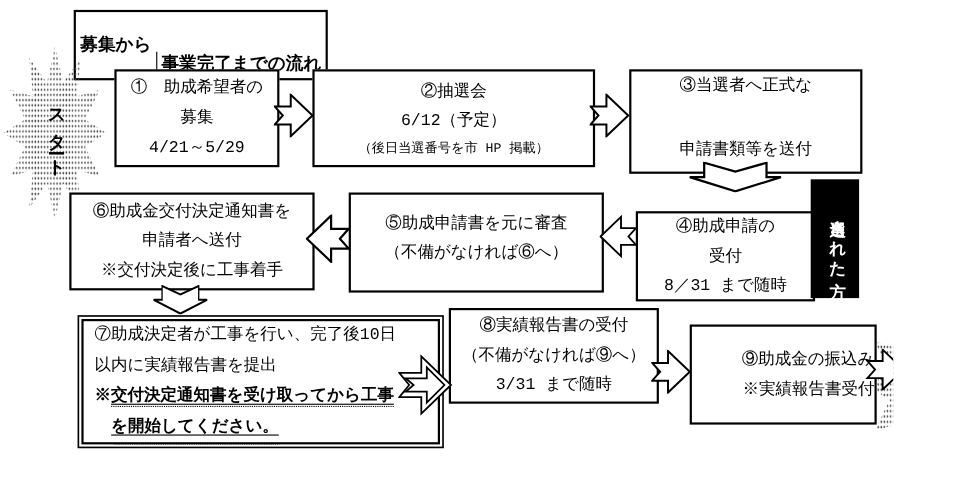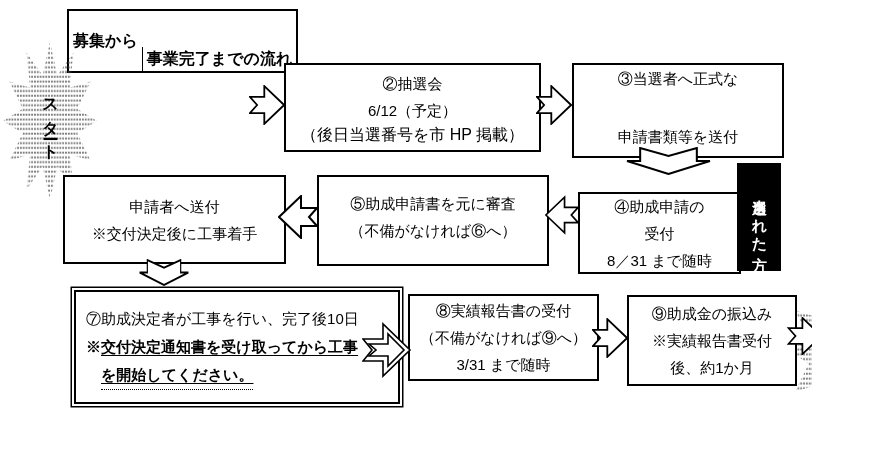--- a/index.html
+++ b/index.html
@@ -1,33 +1,33 @@
 <!DOCTYPE html>
 <html><head>
 <meta charset="utf-8">
 <style>
   html,body{margin:0;padding:0;background:#fff;}
   #stage{
     position:relative;width:812px;height:456px;background:#fff;overflow:hidden;
-    font-family:Liberation Sans, sans-serif;color:#000;
+    font-family:Liberation Mono, monospace;color:#000;
   }
   
   .title{
     position:absolute;left:67px;top:9px;display:flex;align-items:center;
     border:2px solid #000;font-weight:bold;font-size:16px;line-height:22px;background:#fff;
   }
   .title .seg{padding:1px 4px;white-space:nowrap;}
   .title .seg2{border-left:1.5px solid #000;margin-top:36px;}
   
   .box{
     position:absolute;background:#fff;border:2px solid #000;z-index:1;
     display:flex;flex-direction:column;align-items:center;justify-content:center;
     font-size:15px;text-align:center;line-height:27px;white-space:nowrap;
   }
-  .box .small{font-size:16px;line-height:22px;}
+  .box .small{font-size:12px;line-height:22px;}
   .box7{
     border:2px solid #000;
     box-shadow:0 0 0 2px #fff,0 0 0 3.5px #000;
     align-items:flex-start;text-align:left;line-height:28px;padding:2px 10px;margin-left:13px;
   }
   .warn{font-weight:bold;}
   .warn-u{
     font-weight:bold;text-decoration:underline;text-underline-offset:3px;
     border-bottom:1px dotted #000;
   }
@@ -68,20 +68,25 @@
       <defs>
         <pattern id="dots1" width="3" height="3" patternUnits="userSpaceOnUse">
           <circle cx="1" cy="1" r="0.75" fill="#4a4a4a"></circle>
         </pattern>
       </defs>
       <polygon fill="url(#dots1)" points="100,50 79,42.2 93.3,25 71.2,28.8 75,6.7 57.8,21 50,0 42.2,21 25,6.7 28.8,28.8 6.7,25 21,42.2 0,50 21,57.8 6.7,75 28.8,71.2 25,93.3 42.2,79 50,100 57.8,79 75,93.3 71.2,71.2 93.3,75 79,57.8"></polygon>
     </svg>
     <div class="vlabel">スタート</div>
   </div>
 
+  <div class="box" style="left:104px;top:63px;width:146px;height:85px;">
+    <span>①　助成希望者の</span>
+    <span>募集</span>
+    <span>4/21～5/29</span>
+  </div>
 
   <div class="arrow" style="left:249px;top:85px;width:36px;height:40px;">
     <svg viewBox="0 0 40 44">
         <path d="M1,13 L17,13 L17,1 L39,22 L17,43 L17,31 L1,31 L9,22 Z"></path>
       </svg>
   </div>
 
   <div class="box" style="left:284px;top:63px;width:253px;height:85px;">
     <span>②抽選会</span>
     <span>6/12（予定）</span>
@@ -124,59 +129,60 @@
     <span>（不備がなければ⑥へ）</span>
   </div>
 
   <div class="arrow" style="left:278px;top:195px;width:40px;height:44px;">
     <svg viewBox="0 0 40 44">
         <path d="M39,13 L23,13 L23,1 L1,22 L23,43 L23,31 L39,31 L31,22 Z"></path>
       </svg>
   </div>
 
   <div class="box" style="left:63px;top:175px;width:219px;height:85px;">
+    <span>⑥助成金交付決定通知書を</span>
     <span>申請者へ送付</span>
     <span>※交付決定後に工事着手</span>
   </div>
 
   <div class="arrow" style="left:139px;top:259px;width:50px;height:27px;">
     <svg viewBox="0 0 84 28" preserveAspectRatio="none">
         <path d="M14,1 L14,14 L1,14 L42,27 L83,14 L70,14 L70,1 L42,9 Z"></path>
       </svg>
   </div>
 
   <div class="box box7" style="left:61px;top:290px;width:302px;height:106px;">
     <span>⑦助成決定者が工事を行い、完了後10日</span>
+    <span>以内に実績報告書を提出</span>
     <span><span class="warn">※</span><span class="warn-u">交付決定通知書を受け取ってから工事</span></span>
     <span class="indent warn-u">を開始してください。</span>
   </div>
 
   <div class="arrow dbl" style="left:362px;top:322px;width:50px;height:56px;">
     <svg viewBox="0 0 50 56">
       <path d="M1,17 L21,17 L21,2 L48,28 L21,54 L21,39 L1,39 L10,28 Z"></path>
       <path d="M7,22 L26,22 L26,12 L42,28 L26,44 L26,34 L7,34 L14,28 Z"></path>
     </svg>
   </div>
 
-  <div class="box" style="left:408px;top:294px;width:187px;height:83px;">
+  <div class="box" style="left:408px;top:280px;width:187px;height:83px;">
     <span>⑧実績報告書の受付</span>
     <span>（不備がなければ⑨へ）</span>
     <span>3/31 まで随時</span>
   </div>
 
   <div class="arrow" style="left:592px;top:318px;width:36px;height:40px;">
     <svg viewBox="0 0 40 44">
         <path d="M1,13 L17,13 L17,1 L39,22 L17,43 L17,31 L1,31 L9,22 Z"></path>
       </svg>
   </div>
 
-  <div class="box" style="left:627px;top:295px;width:166px;height:87px;">
+  <div class="box" style="left:627px;top:295px;width:166px;height:87px;align-items:flex-end;">
     <span>⑨助成金の振込み</span>
     <span>※実績報告書受付</span>
-    <span>後、約1か月</span>
   </div>
 
   <div class="arrow" style="left:786px;top:317px;width:38px;height:38px;z-index:3;">
     <svg viewBox="0 0 40 44">
         <path d="M1,13 L17,13 L17,1 L39,22 L17,43 L17,31 L1,31 L9,22 Z"></path>
       </svg>
   </div>
 
   <div class="star" style="left:789px;top:270px;width:94px;height:162px;">
     <svg viewBox="0 0 100 100" preserveAspectRatio="none">

